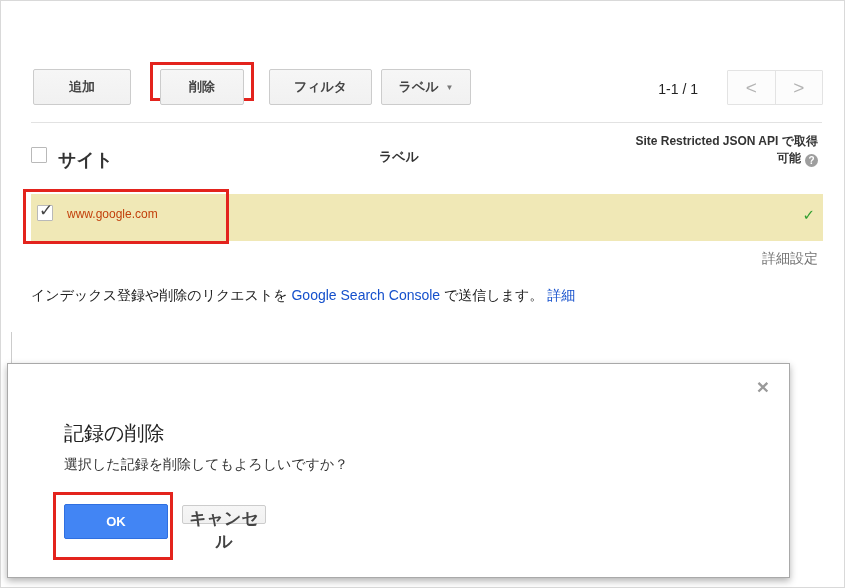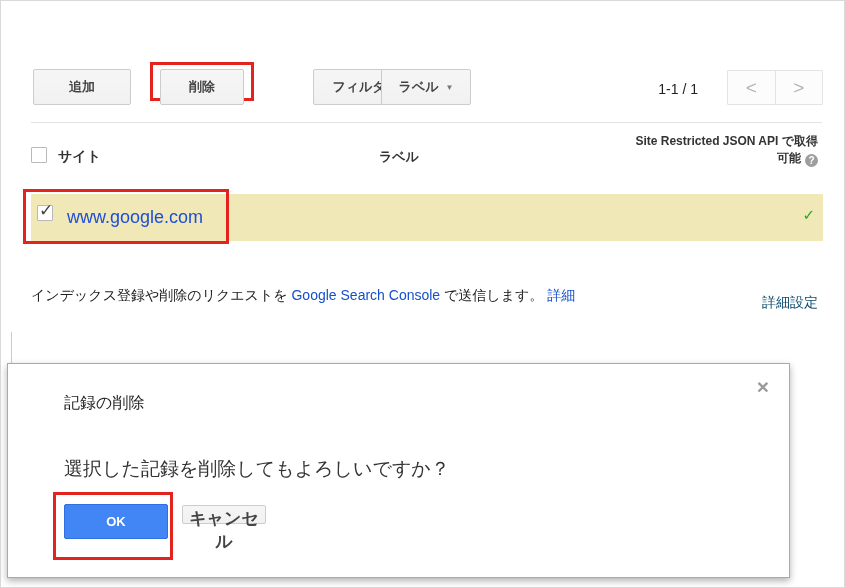--- a/index.html
+++ b/index.html
@@ -13,21 +13,21 @@
   .page-title{position:absolute;left:30px;top:9px;font-size:15px;font-weight:bold;color:#212121;}
 
   .btn{
     box-sizing:border-box;position:absolute;height:36px;top:68px;
     background:linear-gradient(#f6f6f6,#f1f1f1);
     border:1px solid #ccc;border-radius:2px;
     font-family:inherit;font-size:13px;font-weight:bold;color:#444;
     display:flex;align-items:center;justify-content:center;cursor:pointer;padding:0;text-align:center;
   }
   .btn-add{left:32px;width:98px;}
-  .btn-filter{left:268px;width:92px;margin-left:44px;}
+  .btn-filter{left:268px;width:103px;}
   .btn-label{left:380px;width:90px;gap:7px;}
   .caret{font-size:8px;color:#777;line-height:1;padding-top:1px;}
 
   .annotation{box-sizing:border-box;position:absolute;border:3px solid #e3231d;z-index:6;}
   .anno-delete{left:149px;top:61px;width:104px;height:39px;}
   .btn-delete{position:absolute;left:7px;top:4px;width:84px;height:36px;
     box-sizing:border-box;background:linear-gradient(#f6f6f6,#f1f1f1);
     border:1px solid #ccc;border-radius:2px;font-family:inherit;font-size:13px;font-weight:bold;color:#444;cursor:pointer;}
 
   .pagination-range{position:absolute;left:560px;top:80px;width:137px;text-align:right;font-size:14px;color:#222;}
@@ -37,47 +37,47 @@
     font-family:inherit;cursor:pointer;padding:0;line-height:1;}
   .pager button + button{border-left:1px solid #e3e3e3;}
 
   .divider{position:absolute;left:30px;top:121px;width:791px;height:1px;background:#e2e2e2;}
 
   .checkbox{box-sizing:border-box;position:absolute;width:16px;height:16px;background:#fff;
     border:1px solid #b9b9b9;border-radius:1px;cursor:pointer;}
   .checkbox .check-glyph{position:absolute;left:1px;top:-6px;font-size:17px;font-weight:bold;color:#454545;}
 
   .hdr-checkbox{left:30px;top:146px;}
-  .hdr-site{position:absolute;left:57px;top:147px;font-size:14px;font-weight:bold;color:#333;}
+  .hdr-site{position:absolute;left:57px;top:147px;font-size:18px;font-weight:bold;color:#333;}
   .hdr-label{position:absolute;left:378px;top:147px;font-size:13px;font-weight:bold;color:#333;}
   .hdr-api{position:absolute;right:26px;top:132px;width:300px;text-align:right;
     font-size:12px;font-weight:bold;color:#333;line-height:17px;}
   .help-icon{display:inline-block;width:13px;height:13px;border-radius:50%;background:#9e9e9e;
     color:#fff;font-size:10px;font-weight:bold;text-align:center;line-height:13px;
     vertical-align:-2px;margin-left:4px;cursor:pointer;}
 
   .row{position:absolute;left:30px;top:193px;width:792px;height:47px;background:#f0e8b6;}
   .row-checkbox{left:6px;top:11px;position:absolute;}
-  .row-site-link{position:absolute;left:36px;top:13px;font-size:18px;color:#1d4ed8;text-decoration:none;cursor:pointer;}
+  .row-site-link{position:absolute;left:36px;top:13px;font-size:12px;color:#c2410c;text-decoration:none;cursor:pointer;}
   .row-api-check{position:absolute;right:8px;top:12px;font-size:15px;font-weight:bold;color:#2f9e2f;}
   .anno-row{left:22px;top:188px;width:206px;height:55px;}
 
-  .advanced-link{position:absolute;right:26px;top:249px;font-size:14px;color:#0c4a6e;text-decoration:none;cursor:pointer;margin-top:44px;}
+  .advanced-link{position:absolute;right:26px;top:249px;font-size:14px;color:#737373;text-decoration:none;cursor:pointer;}
 
   .note{position:absolute;left:30px;top:286px;font-size:14px;color:#222;}
   .note a{color:#1550cc;text-decoration:none;cursor:pointer;}
 
   .underlay-edge{position:absolute;left:10px;top:331px;width:1px;height:31px;background:#ccc;}
 
   .dialog{position:absolute;left:6px;top:362px;width:783px;height:215px;background:#fff;
     border:1px solid #a9a9a9;box-sizing:border-box;z-index:5;
     box-shadow:0 3px 7px rgba(0,0,0,0.3);}
   .dialog-close{position:absolute;right:20px;top:12px;font-size:21px;font-weight:bold;color:#9a9a9a;cursor:pointer;line-height:1;}
-  .dialog-title{position:absolute;left:56px;top:29px;font-size:16px;color:#222;}
-  .dialog-message{position:absolute;left:56px;top:92px;font-size:19px;color:#333;}
+  .dialog-title{position:absolute;left:56px;top:56px;font-size:20px;color:#222;}
+  .dialog-message{position:absolute;left:56px;top:92px;font-size:14px;color:#333;}
   .anno-ok{left:45px;top:128px;width:120px;height:68px;position:absolute;}
   .btn-ok{position:absolute;left:8px;top:9px;width:104px;height:35px;box-sizing:border-box;
     background:#4285f4;border:1px solid #2f6fe0;border-radius:2px;
     color:#fff;font-size:13px;font-weight:bold;font-family:inherit;cursor:pointer;}
   .btn-cancel{position:absolute;left:174px;top:141px;width:84px;height:19px;box-sizing:border-box;
     background:linear-gradient(#f6f6f6,#f1f1f1);border:1px solid #ccc;border-radius:2px;
     color:#444;font-size:17px;font-weight:bold;font-family:inherit;cursor:pointer;}
 </style>
 </head>
 <body>

